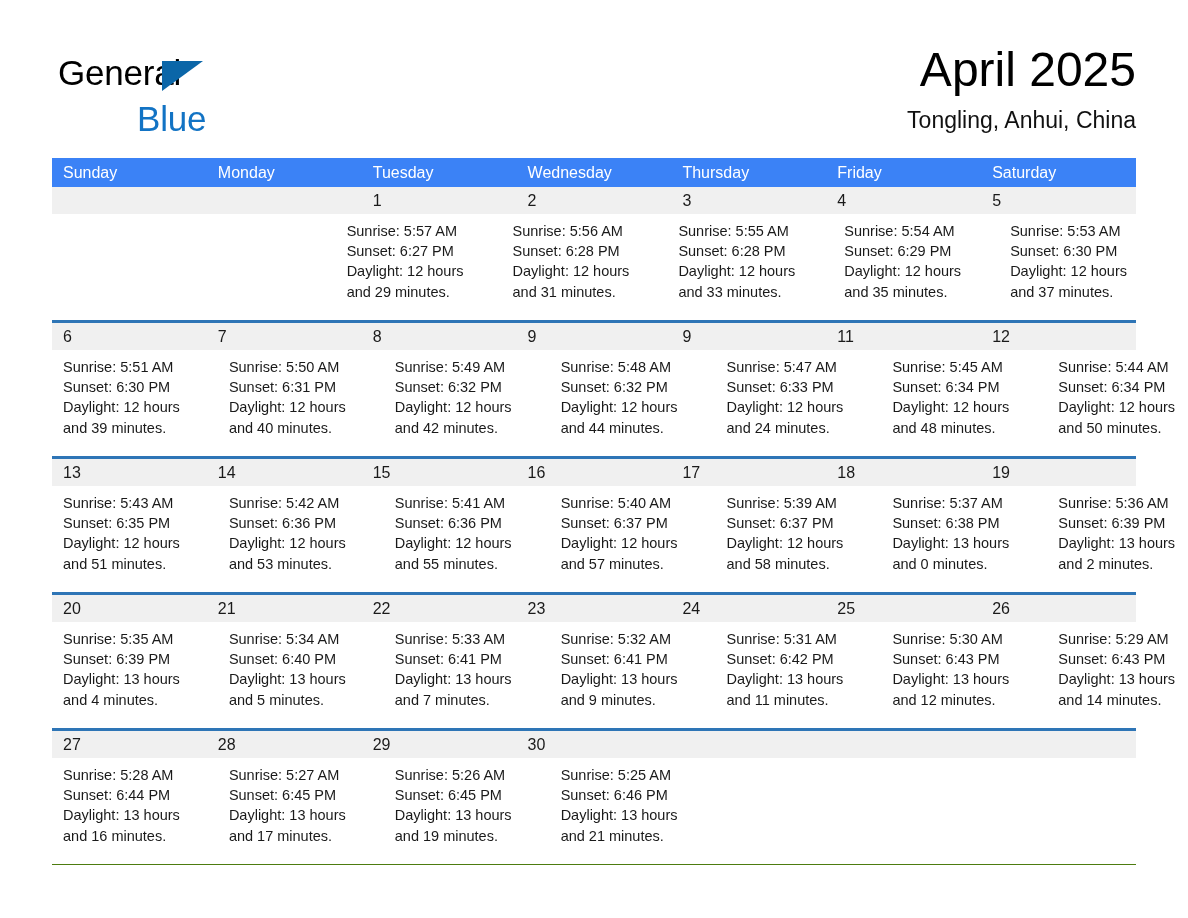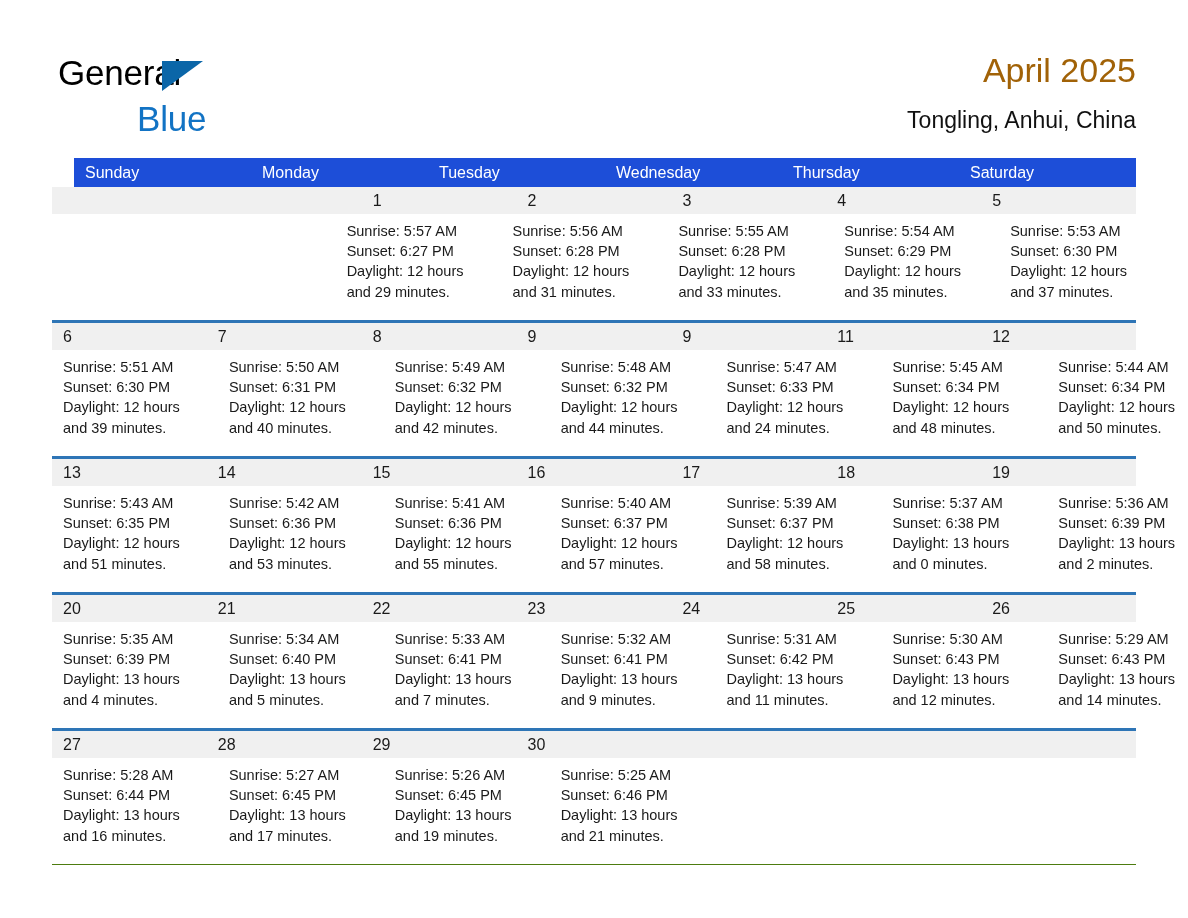--- a/index.html
+++ b/index.html
@@ -68,23 +68,23 @@
     line-height: 42px;
     letter-spacing: -0.2px;
   }
   .title-block {
     position: absolute;
     right: 0;
     top: 0;
     text-align: right;
   }
   .cal-title {
-    font-size: 34px;
+    font-size: 48px;
     font-weight: 400;
-    color: #a16207;
+    color: #000000;
     line-height: 52px;
     white-space: nowrap;
   }
   .cal-subtitle {
     margin-top: 10px;
     font-size: 23px;
     font-weight: 400;
     color: #111111;
     line-height: 28px;
     white-space: nowrap;
@@ -93,23 +93,22 @@
 
   
   .calendar {
     position: absolute;
     left: 52px;
     top: 158px;
     width: 1084px;
   }
   .weekday-header {
     display: flex;
-    background: #1d4ed8;
+    background: #3b82f6;
     height: 29px;
-    margin-left: 22px;
   }
   .weekday-cell {
     flex: 1 1 0;
     color: #ffffff;
     font-size: 16px;
     line-height: 29px;
     padding-left: 11px;
     box-sizing: border-box;
     white-space: nowrap;
   }
@@ -177,20 +176,21 @@
   </div>
 
   <div class="calendar">
 
     <div class="weekday-header">
       <div class="weekday-cell">Sunday</div>
       <div class="weekday-cell">Monday</div>
       <div class="weekday-cell">Tuesday</div>
       <div class="weekday-cell">Wednesday</div>
       <div class="weekday-cell">Thursday</div>
+      <div class="weekday-cell">Friday</div>
       <div class="weekday-cell">Saturday</div>
     </div>
 
     <div class="week-row">
       <div class="daynum-strip">
         <div class="daynum empty"></div>
         <div class="daynum empty"></div>
         <div class="daynum">1</div>
         <div class="daynum">2</div>
         <div class="daynum">3</div>

